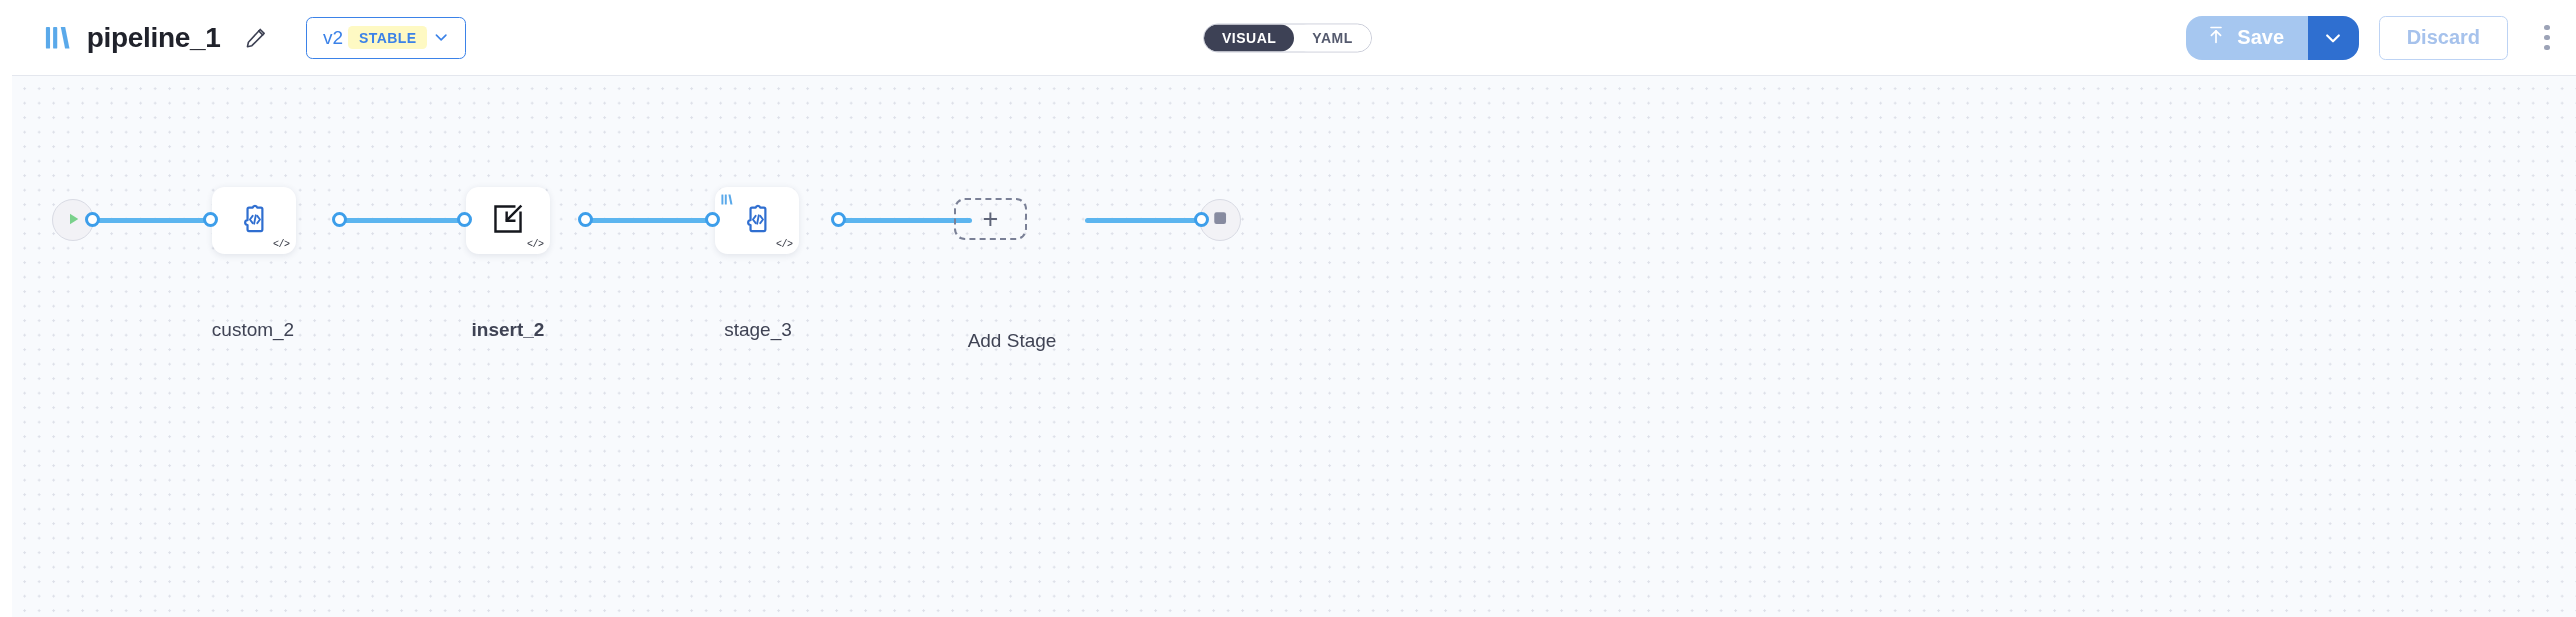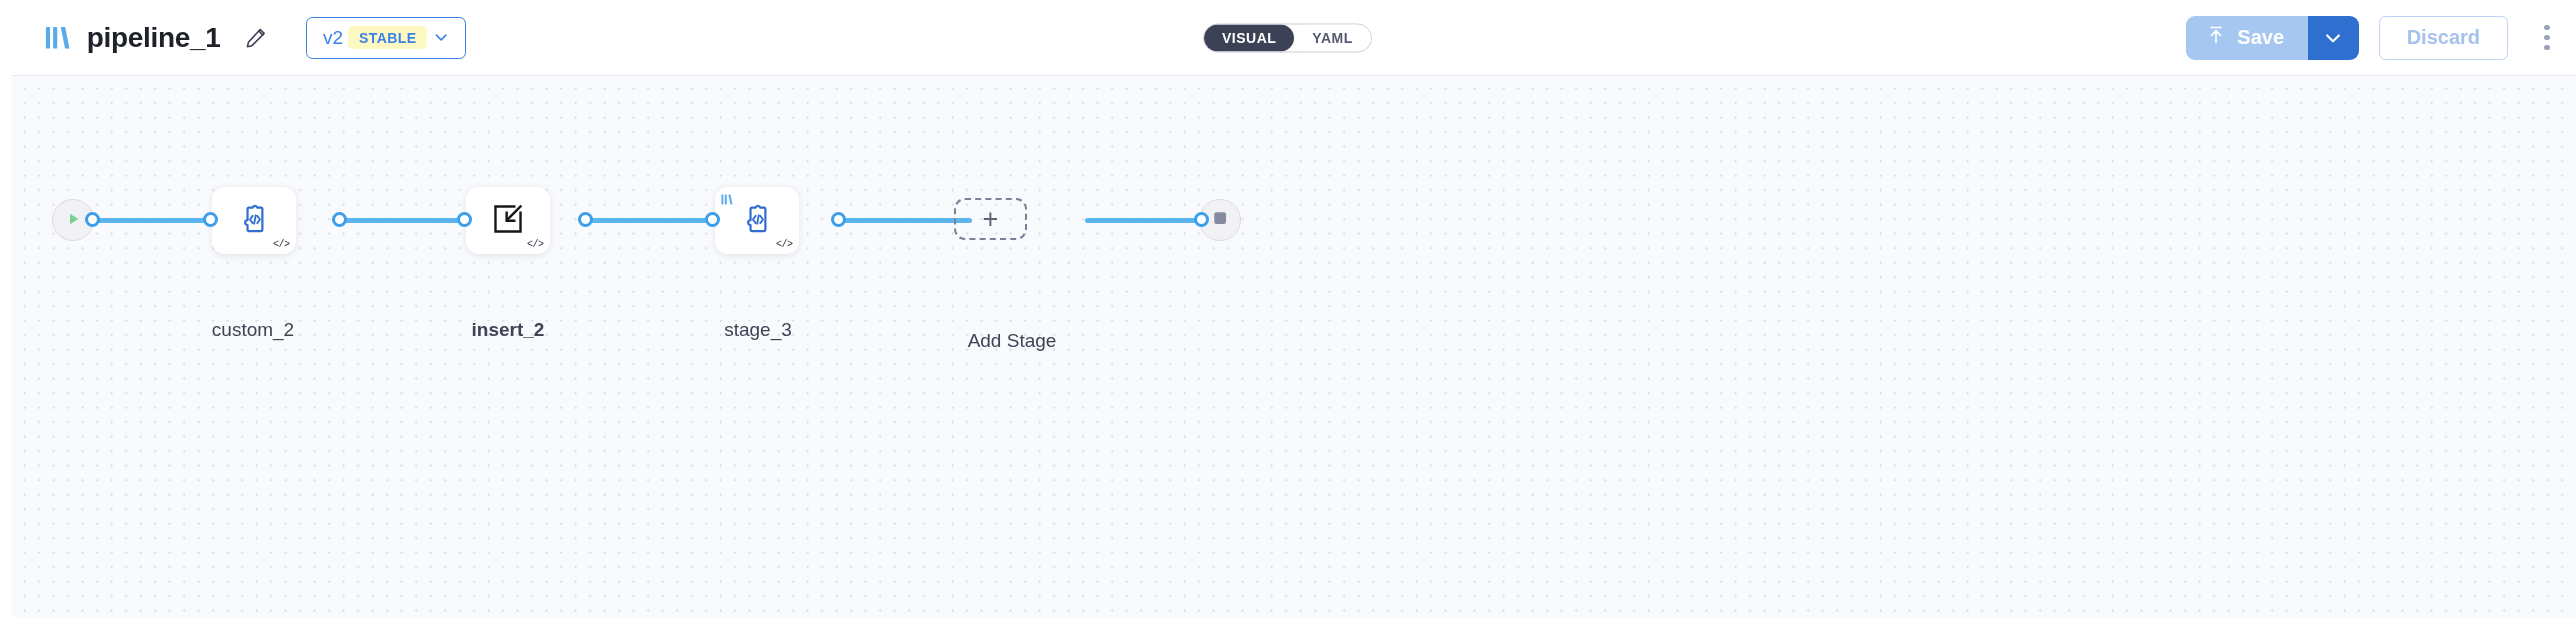--- a/index.html
+++ b/index.html
@@ -109,21 +109,21 @@
   }
   .mode-opt.active { background: #3d4155; color: #ffffff; }
 
   .header-right {
     margin-left: auto;
     display: flex;
     align-items: center;
     gap: 0;
   }
 
-  .save-group { display: flex; border-radius: 9px; overflow: hidden; height: 44px; }
+  .save-group { display: flex; border-radius: 16px; overflow: hidden; height: 44px; }
   .save-btn {
     background: #a6c7f0;
     color: #ffffff;
     font-size: 20px;
     font-weight: bold;
     display: flex; align-items: center; gap: 11.8px;
     padding: 0 23.6px 0 20px;
     cursor: default;
   }
   .save-caret {

